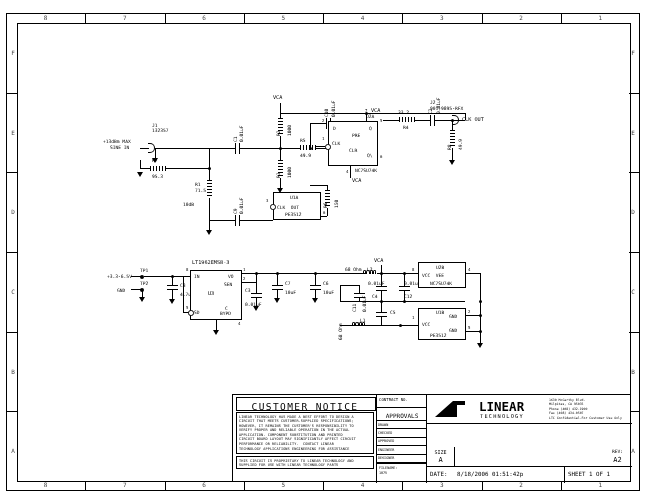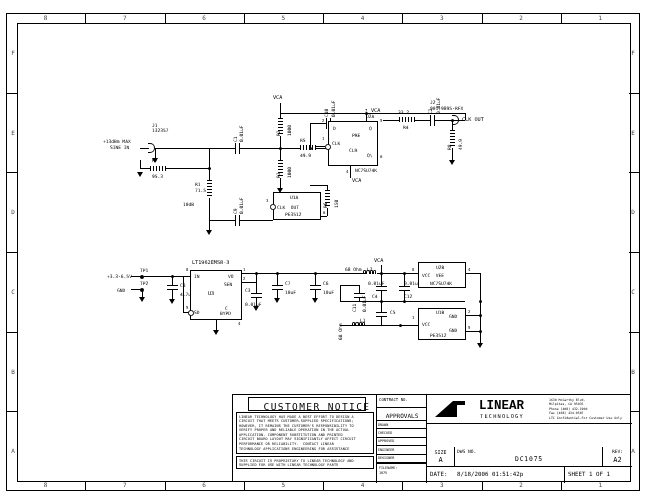--- a/index.html
+++ b/index.html
@@ -534,21 +534,21 @@
     <div class="wire wh" style="left:466px;top:315px;width:14px;"></div>
     <div class="wire wh" style="left:466px;top:331px;width:14px;"></div>
     <div class="node" style="left:479px;top:300px;"></div>
     <div class="node" style="left:479px;top:314px;"></div>
     <div class="node" style="left:479px;top:330px;"></div>
   </div>
 
   <div class="tb" style="left:232px;top:394px;width:399px;height:88px;">
 
     <div style="position:absolute;left:0;top:0;width:144px;height:88px;border-right:1px solid #000;box-sizing:border-box;">
-      <div style="position:absolute;left:15px;top:2px;width:118px;height:14px;border:1px solid #000;box-sizing:border-box;">
+      <div style="position:absolute;left:3px;top:2px;width:140px;height:14px;border:1px solid #000;box-sizing:border-box;">
         <div class="tbt notice-title" style="left:0;top:2.5px;width:136px;">CUSTOMER NOTICE</div>
       </div>
       <div style="position:absolute;left:3px;top:17px;width:138px;height:42px;border:1px solid #000;box-sizing:border-box;overflow:hidden;">
         <div id="notice-body" class="tbt notice-body" style="left:2px;top:1.5px;width:134px;"><div>LINEAR TECHNOLOGY HAS MADE A BEST EFFORT TO DESIGN A</div><div>CIRCUIT THAT MEETS CUSTOMER-SUPPLIED SPECIFICATIONS;</div><div>HOWEVER, IT REMAINS THE CUSTOMER'S RESPONSIBILITY TO</div><div>VERIFY PROPER AND RELIABLE OPERATION IN THE ACTUAL</div><div>APPLICATION. COMPONENT SUBSTITUTION AND PRINTED</div><div>CIRCUIT BOARD LAYOUT MAY SIGNIFICANTLY AFFECT CIRCUIT</div><div>PERFORMANCE OR RELIABILITY.  CONTACT LINEAR</div><div>TECHNOLOGY APPLICATIONS ENGINEERING FOR ASSISTANCE</div></div>
       </div>
       <div style="position:absolute;left:3px;top:61px;width:138px;height:13px;border:1px solid #000;box-sizing:border-box;overflow:hidden;">
         <div id="prop-note" class="tbt notice-body" style="left:2px;top:1.5px;width:134px;"><div>THIS CIRCUIT IS PROPRIETARY TO LINEAR TECHNOLOGY AND</div><div>SUPPLIED FOR USE WITH LINEAR TECHNOLOGY PARTS</div></div>
       </div>
     </div>
 
@@ -582,42 +582,38 @@
       </div>
     </div>
 
     <div style="position:absolute;left:194px;top:0;width:205px;height:88px;">
 
       <div style="position:absolute;left:0;top:0;width:205px;height:29px;border-bottom:1px solid #000;box-sizing:border-box;">
         <svg width="60" height="22" viewBox="0 0 60 22" style="position:absolute;left:6px;top:4px;">
           <path d="M2 18 L20 2 L20 18 Z" fill="#000"></path>
           <path d="M22 2 L34 2 L34 6 L26 6 L26 18 L22 18 Z" fill="#000" transform="translate(-2,0)"></path>
         </svg>
-        <div class="tbt" style="left:52px;top:4px;font-size:12.5px;font-weight:bold;letter-spacing:0px;font-family:Liberation Mono, monospace;">LINEAR</div>
+        <div class="tbt" style="left:52px;top:4px;font-size:12.5px;font-weight:bold;letter-spacing:0px;">LINEAR</div>
         <div class="tbt" style="left:53px;top:18px;font-size:5.3px;letter-spacing:1.2px;">TECHNOLOGY</div>
         <div id="addr" style="position:absolute;left:122px;top:3px;font-size:3.2px;line-height:4.4px;
              font-family:'DejaVu Sans Mono',monospace;">
             <div>1630 McCarthy Blvd.</div>
             <div>Milpitas, CA 95035</div>
             <div>Phone (408) 432-1900</div>
             <div>Fax (408) 434-0507</div>
             <div>LTC Confidential-For Customer Use Only</div>
           </div>
       </div>
 
 
       <div style="position:absolute;left:0;top:52px;width:205px;height:20px;border-bottom:1px solid #000;box-sizing:border-box;">
         <div style="position:absolute;left:0;top:0;width:28px;height:20px;border-right:1px solid #000;box-sizing:border-box;">
           <div class="tbt" style="left:0;top:2px;width:27px;text-align:center;font-size:5px;">SIZE</div>
           <div class="tbt" style="left:0;top:9px;width:27px;text-align:center;font-size:7px;">A</div>
         </div>
-        <div style="position:absolute;left:28px;top:0;width:148px;height:20px;border-right:1px solid #000;box-sizing:border-box;">
-          <div class="tbt" style="left:2px;top:1.5px;font-size:4.6px;">DWG NO.</div>
-          <div class="tbt med" style="left:0;top:8px;width:148px;text-align:center;letter-spacing:0.8px;">DC1075</div>
-        </div>
         <div style="position:absolute;left:176px;top:0;width:29px;height:20px;">
           <div class="tbt" style="left:0;top:2px;width:29px;text-align:center;font-size:4.6px;">REV:</div>
           <div class="tbt" style="left:0;top:9px;width:29px;text-align:center;font-size:7px;">A2</div>
         </div>
       </div>
 
       <div style="position:absolute;left:0;top:72px;width:205px;height:16px;">
         <div style="position:absolute;left:0;top:0;width:138px;height:16px;border-right:1px solid #000;box-sizing:border-box;">
           <div class="tbt" style="left:3px;top:4px;font-size:5.8px;">DATE:</div>
           <div class="tbt" style="left:30px;top:4px;font-size:5.8px;">8/18/2006 01:51:42p</div>

